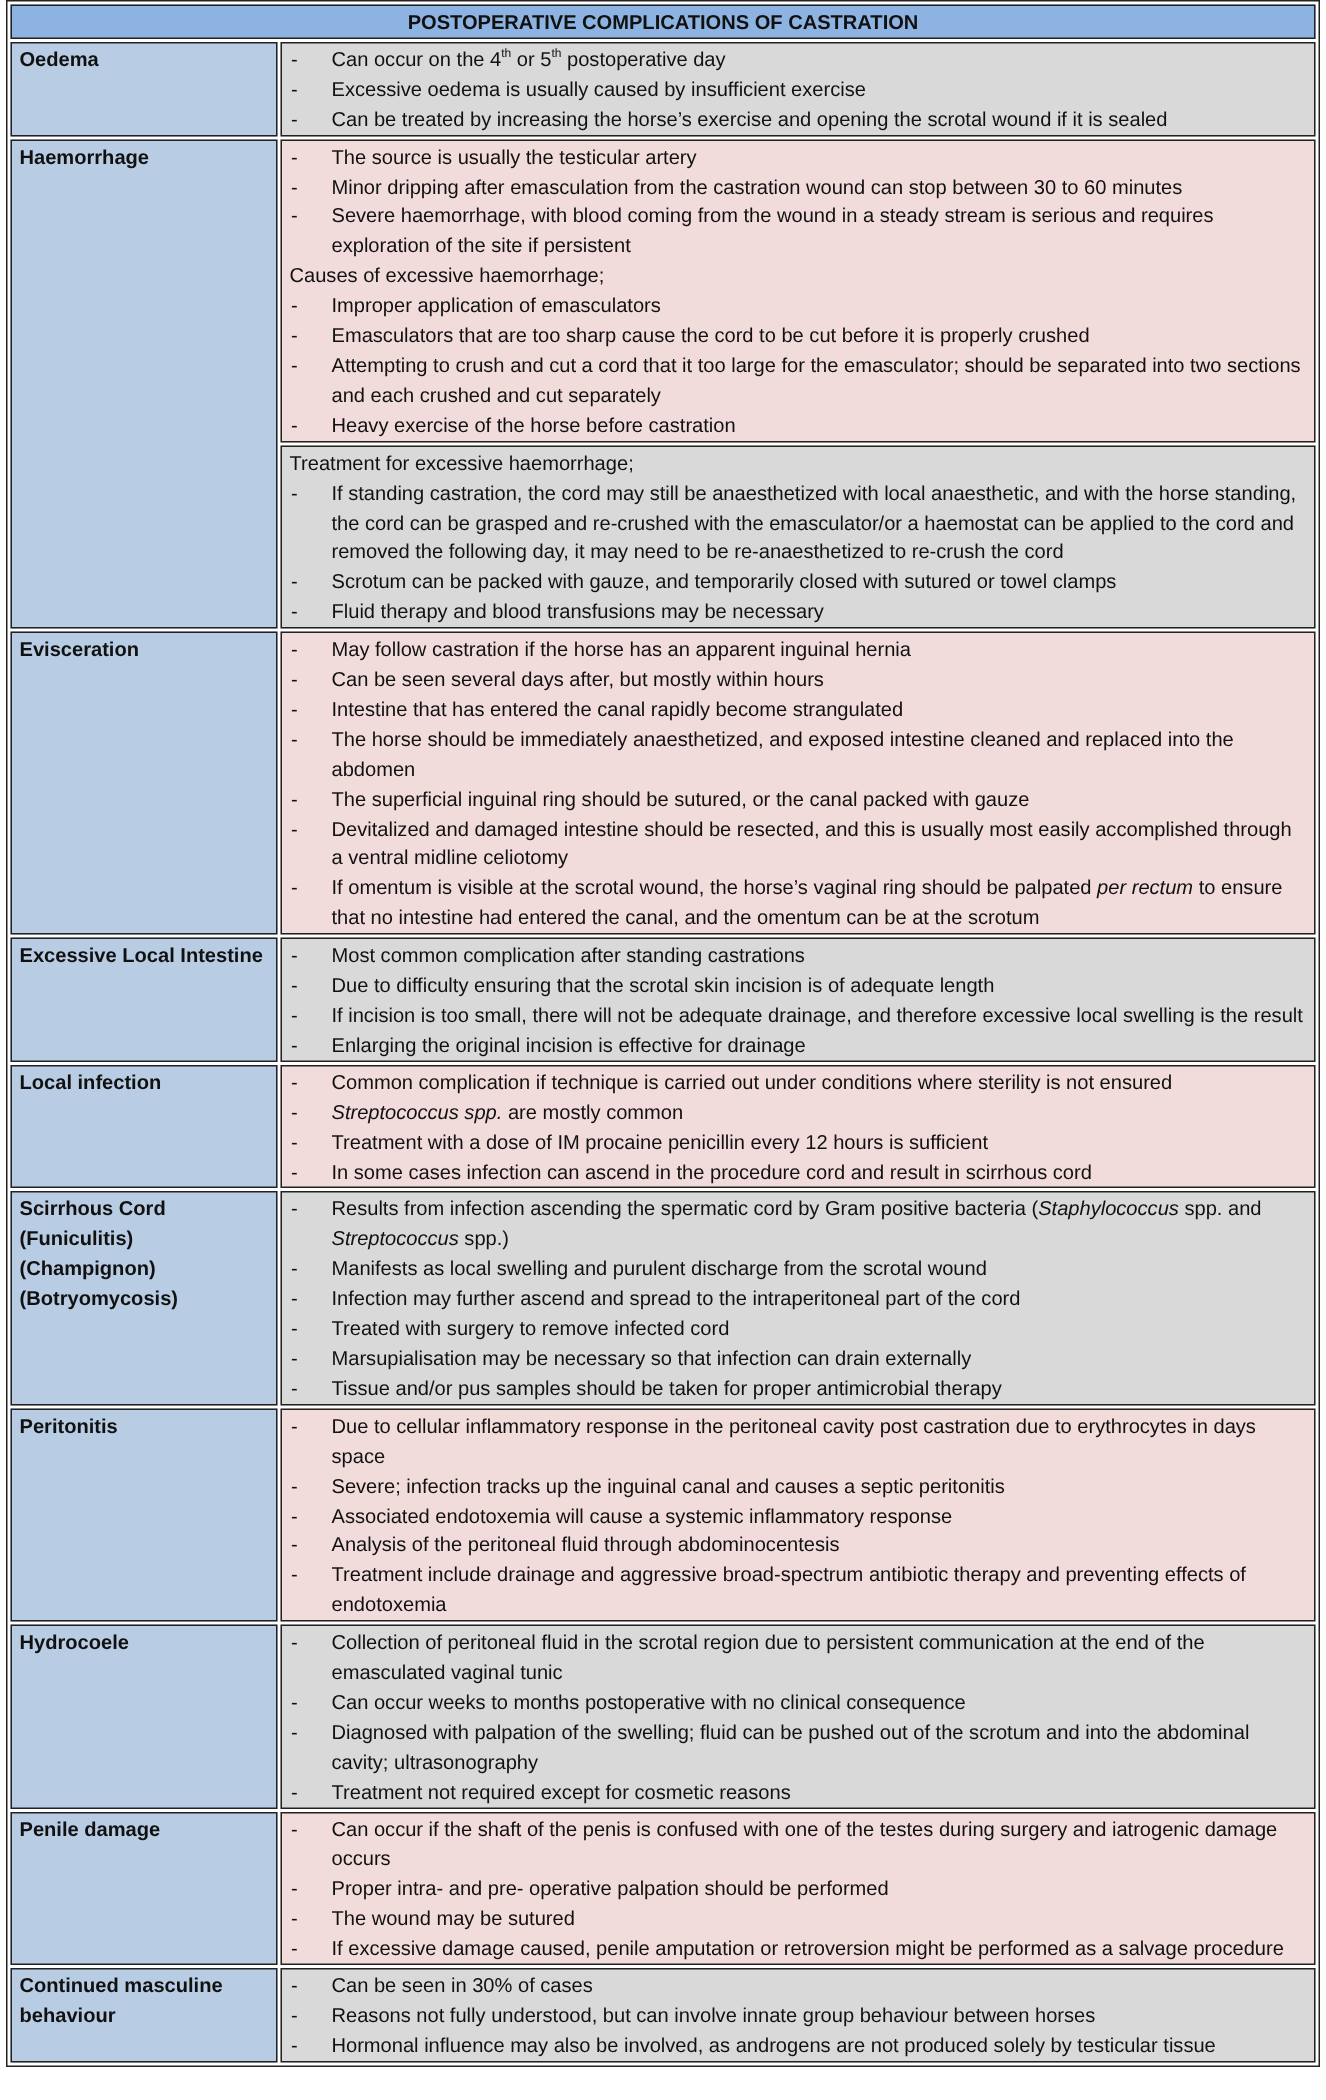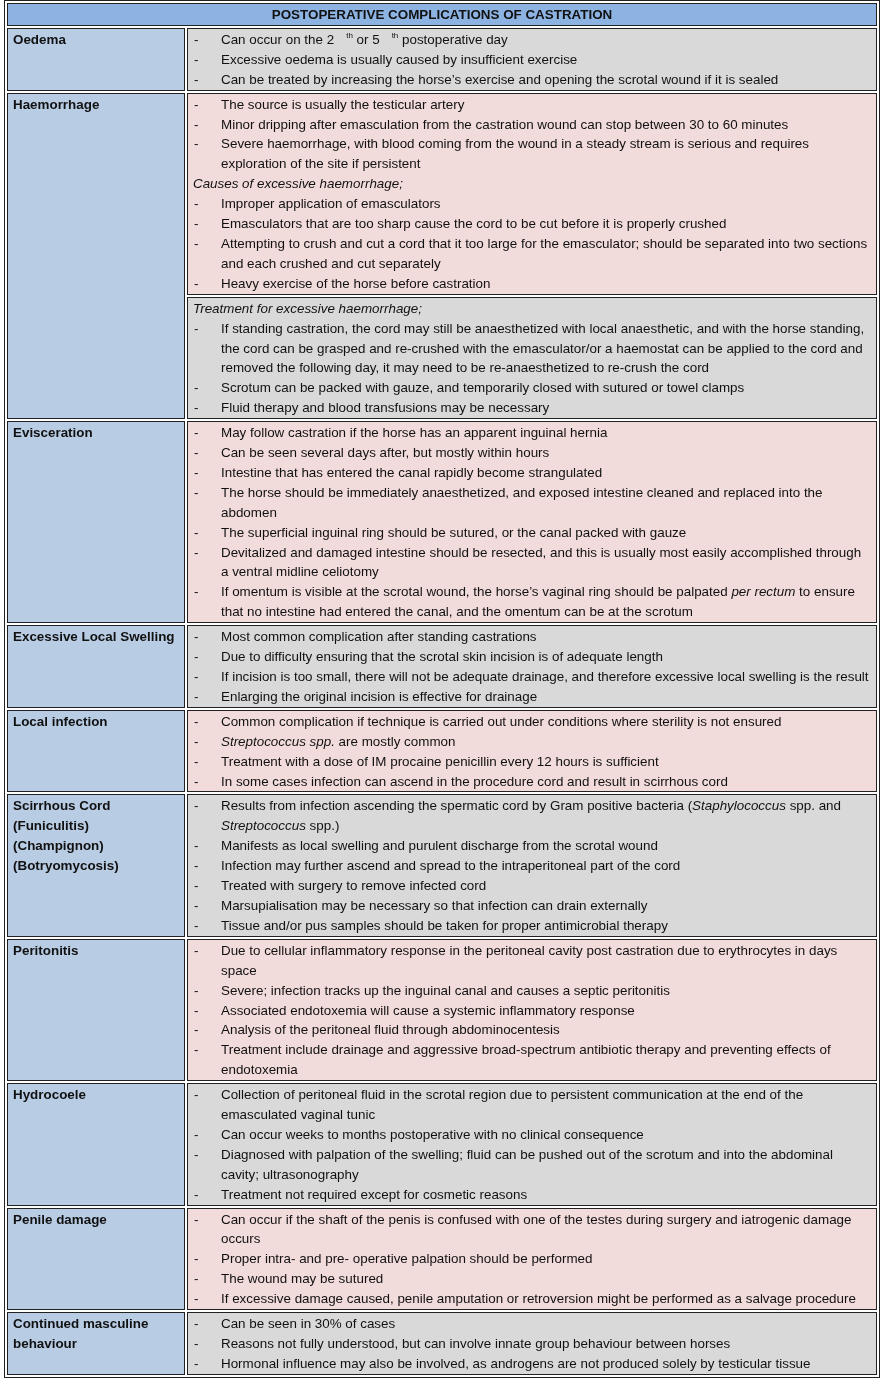--- a/index.html
+++ b/index.html
@@ -60,45 +60,44 @@
   .dash {
     flex: 0 0 auto;
     width: 27px;
     padding-left: 1px;
   }
   .txt {
     flex: 1 1 auto;
   }
   .plain {
     display: block;
-    font-style: italic;
   }
   i { font-style: italic; margin-top: 44px; }
-  sup { font-size: 8px; vertical-align: top; line-height: 12px; margin-left: 12px; }
+  sup { font-size: 8px; vertical-align: top; line-height: 12px; }
 </style>
 </head>
 <body>
 
 <div class="doc">
 <table class="comp">
   <colgroup>
         <col style="width:178px">
         <col>
       </colgroup>
   <tbody>
         <tr>
     <td class="title" colspan="2">POSTOPERATIVE COMPLICATIONS OF CASTRATION</td>
   </tr>
 
   <tr>
     <td class="name">Oedema</td>
     <td class="desc grey">
       <div class="item">
         <span class="dash">-</span>
-        <span class="txt"><span>Can occur on the 2</span><sup>th</sup><span> or 5</span><sup>th</sup><span> postoperative  day</span></span>
+        <span class="txt"><span>Can occur on the 4</span><sup>th</sup><span> or 5</span><sup>th</sup><span> postoperative  day</span></span>
       </div>
       <div class="item">
         <span class="dash">-</span>
         <span class="txt">Excessive oedema is usually caused by insufficient exercise</span>
       </div>
       <div class="item">
         <span class="dash">-</span>
         <span class="txt">Can be treated by increasing the horse’s exercise and opening the scrotal wound if it is sealed</span>
       </div>
     </td>
@@ -184,21 +183,21 @@
               <span class="txt">Devitalized and damaged intestine should be resected, and this is usually most easily accomplished through a ventral midline celiotomy</span>
             </div>
       <div class="item">
               <span class="dash">-</span>
               <span class="txt"><span>If omentum is visible at the scrotal wound,  the horse’s vaginal ring should be palpated </span><i>per rectum</i><span> to ensure that no intestine had entered the canal, and the omentum can be at the scrotum</span></span>
             </div>
     </td>
   </tr>
 
   <tr>
-    <td class="name">Excessive Local Swelling</td>
+    <td class="name">Excessive Local Intestine</td>
     <td class="desc grey">
       <div class="item">
               <span class="dash">-</span>
               <span class="txt">Most common complication after standing castrations</span>
             </div>
       <div class="item">
               <span class="dash">-</span>
               <span class="txt">Due to difficulty ensuring that the scrotal skin incision is of adequate length</span>
             </div>
       <div class="item">

